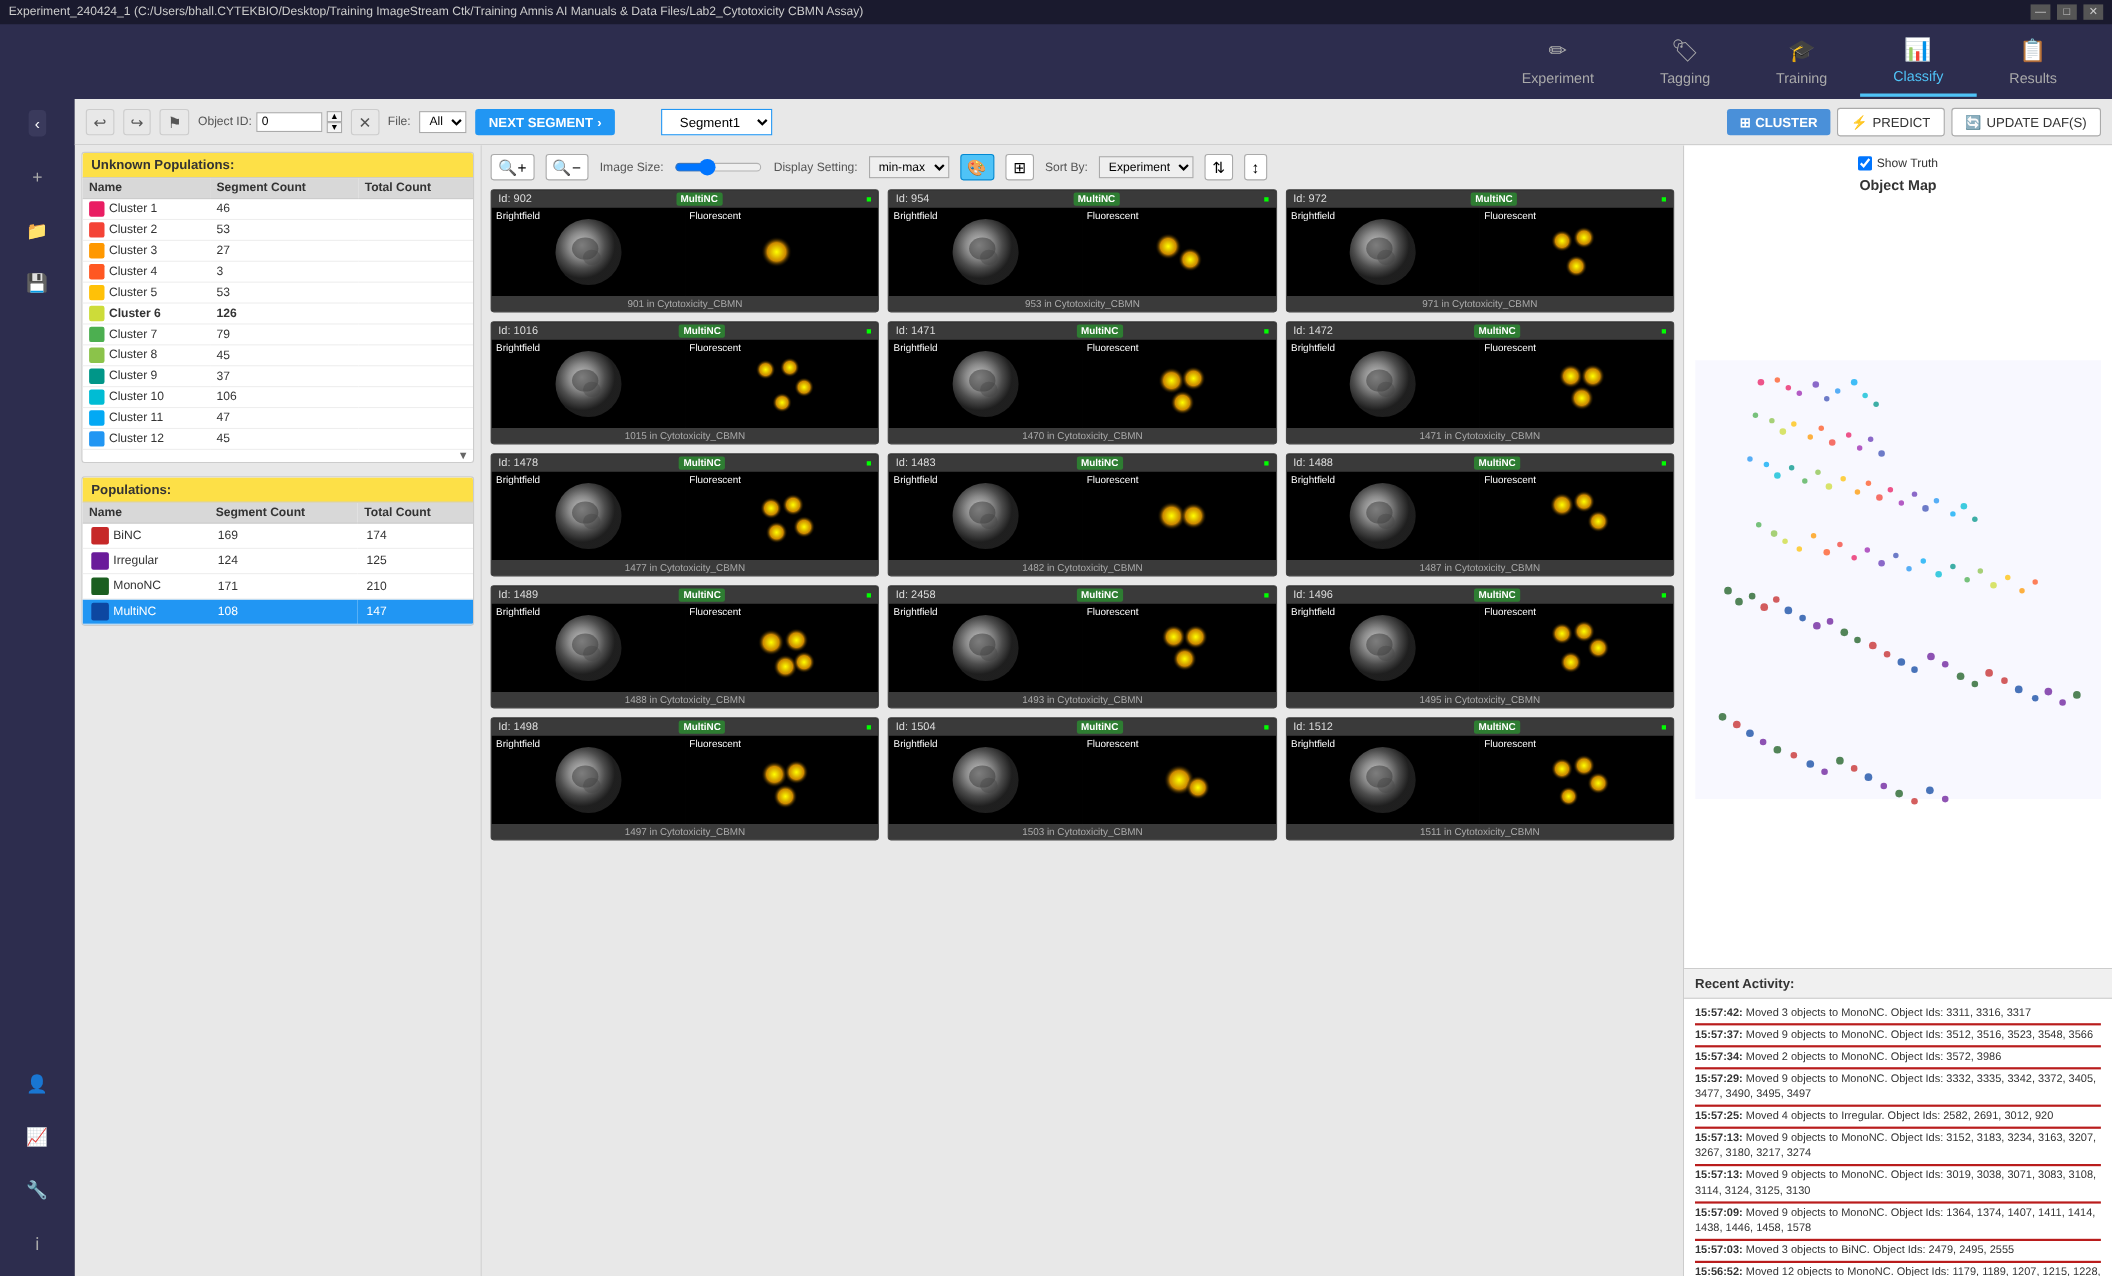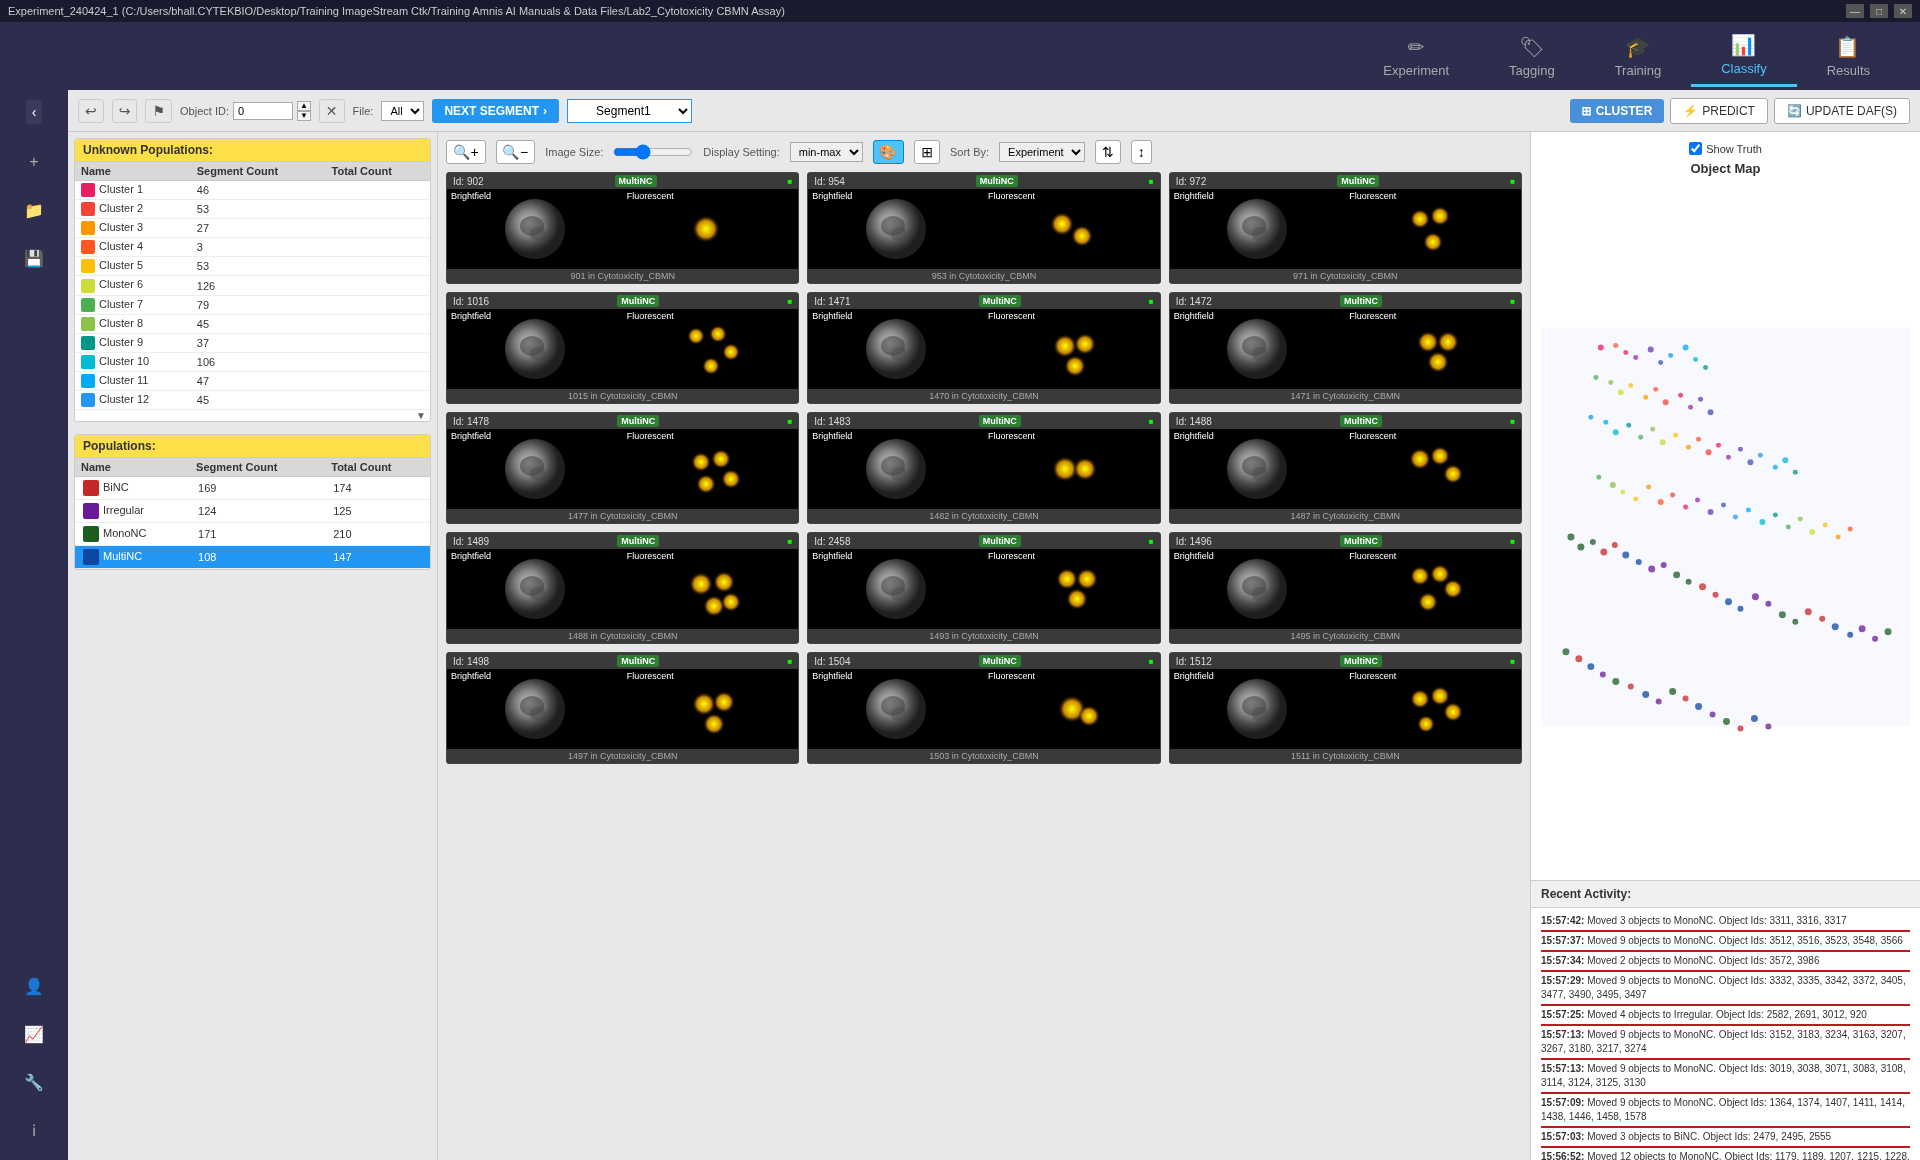--- a/index.html
+++ b/index.html
@@ -172,24 +172,25 @@
       padding: 5px 12px;
       cursor: pointer;
       border-radius: 3px;
       font-size: 12px;
       display: flex;
       align-items: center;
       gap: 4px;
     }
     .segment-select {
       border: 1px solid #2196F3;
-      padding: 3px 24px;
+      padding: 3px 12px;
       font-size: 12px;
       background: white;
       min-width: 90px;
+      margin-left: 34px;
     }
     .right-toolbar {
       margin-left: auto;
       display: flex;
       gap: 6px;
       align-items: center;
     }
 
     
     #content {
@@ -581,21 +582,21 @@
     <td>3</td>
     <td></td>
   </tr>
               <tr style="cursor: pointer;">
     <td>
       <span class="cluster-color" style="background:#ffc107"></span>Cluster 5
     </td>
     <td>53</td>
     <td></td>
   </tr>
-              <tr style="cursor: pointer;">
+              <tr style="cursor: pointer; font-weight: bold;">
     <td>
       <span class="cluster-color" style="background:#cddc39"></span>Cluster 6
     </td>
     <td>126</td>
     <td></td>
   </tr>
               <tr style="cursor: pointer;">
     <td>
       <span class="cluster-color" style="background:#4caf50"></span>Cluster 7
     </td>

